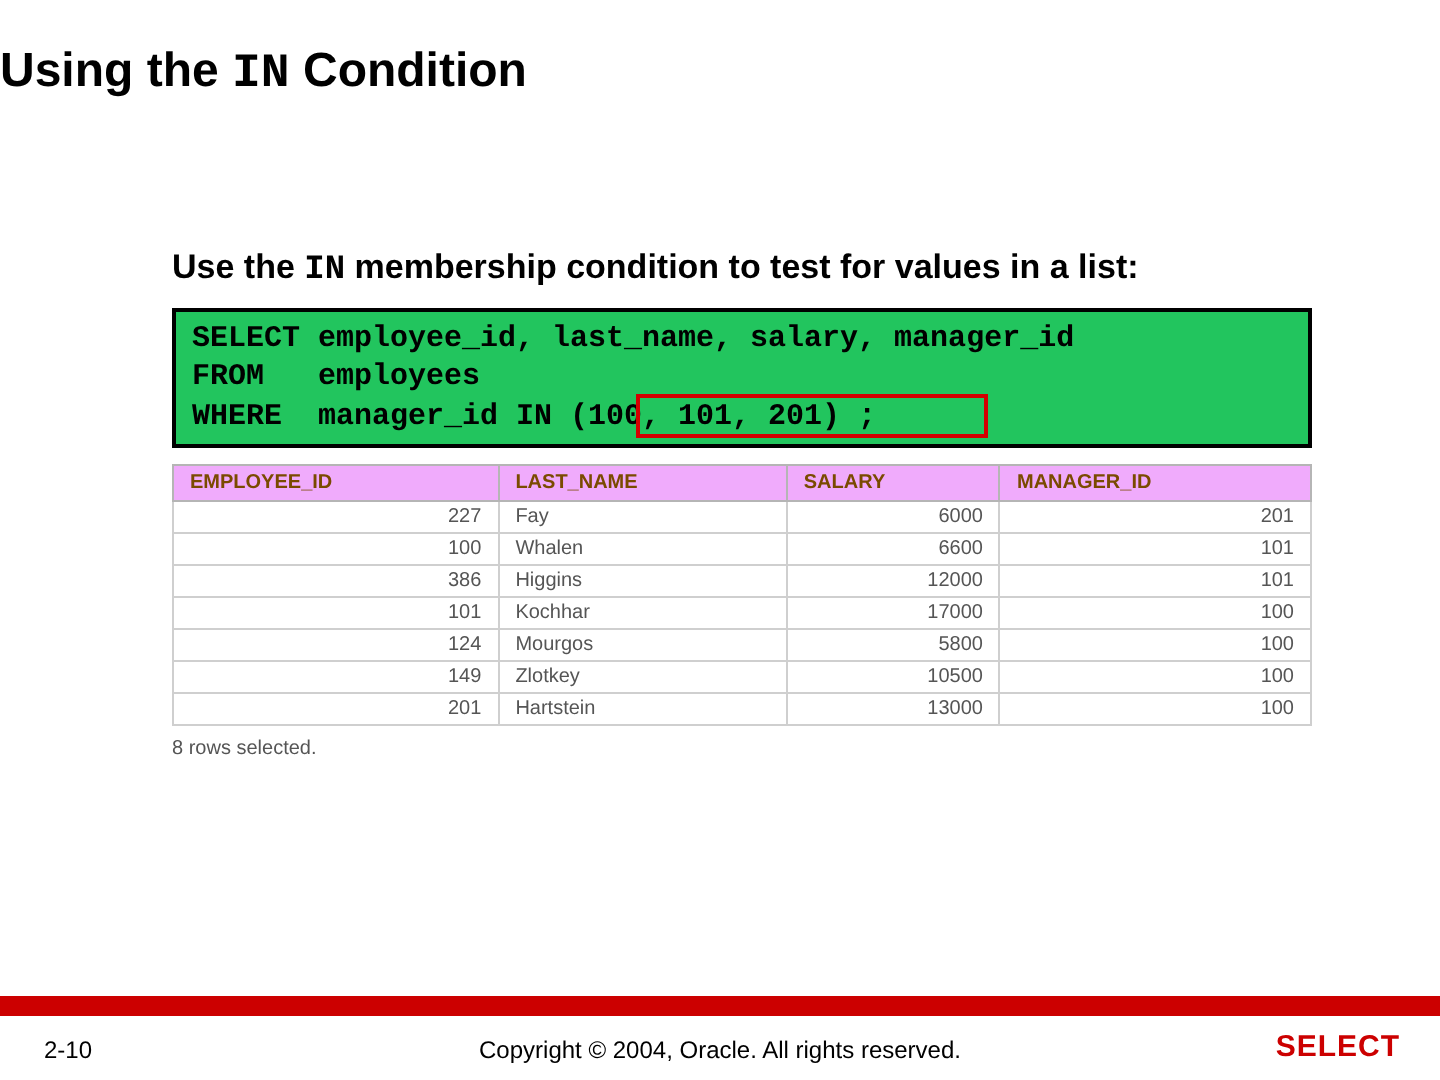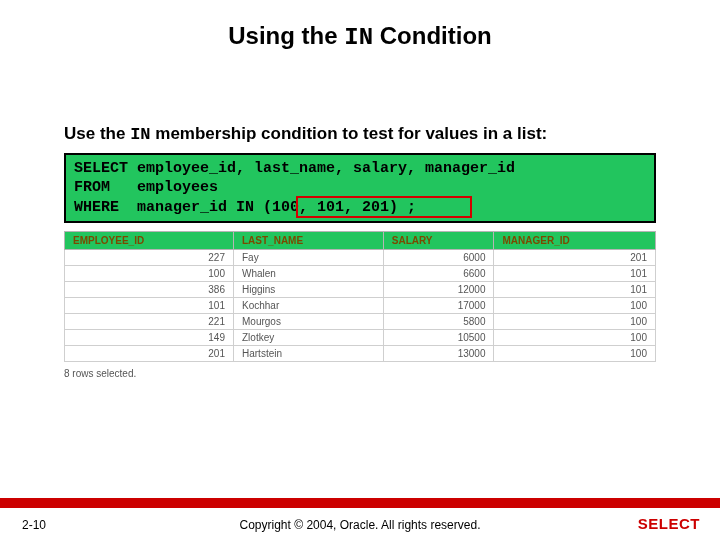--- a/index.html
+++ b/index.html
@@ -5,29 +5,30 @@
   * { margin: 0; padding: 0; box-sizing: border-box; }
   body {
     width: 720px;
     height: 540px;
     background: #fff;
     font-family: Arial, Helvetica, sans-serif;
     position: relative;
     overflow: hidden;
   }
   .title {
-    text-align: center;
+    text-align: left;
     font-size: 24px;
     font-weight: bold;
     padding-top: 22px;
     color: #000;
   }
   .title .mono { font-family: "Courier New", monospace; }
   .content {
     padding: 0 64px;
+    margin-left: 22px;
   }
   .description {
     font-size: 17px;
     font-weight: bold;
     margin-top: 72px;
     margin-bottom: 6px;
     line-height: 1.35;
     color: #000;
   }
   .description .mono { font-family: "Courier New", monospace; }
@@ -55,21 +56,21 @@
     margin-top: 8px;
     width: 100%;
   }
   .result-table {
     width: 100%;
     border-collapse: collapse;
     font-size: 10px;
     color: #444;
   }
   .result-table th {
-    background: #22c55e;
+    background: #f0abfc;
     color: #7a4a00;
     font-weight: bold;
     text-align: left;
     padding: 2px 8px;
     border: 1px solid #b5b5b5;
     height: 18px;
   }
   .result-table td {
     border: 1px solid #cfcfcf;
     padding: 1px 8px;
@@ -172,21 +173,21 @@
             <td class="num">12000</td>
             <td class="num">101</td>
           </tr>
           <tr>
             <td class="num">101</td>
             <td>Kochhar</td>
             <td class="num">17000</td>
             <td class="num">100</td>
           </tr>
           <tr>
-            <td class="num">221</td>
+            <td class="num">124</td>
             <td>Mourgos</td>
             <td class="num">5800</td>
             <td class="num">100</td>
           </tr>
           <tr>
             <td class="num">149</td>
             <td>Zlotkey</td>
             <td class="num">10500</td>
             <td class="num">100</td>
           </tr>

